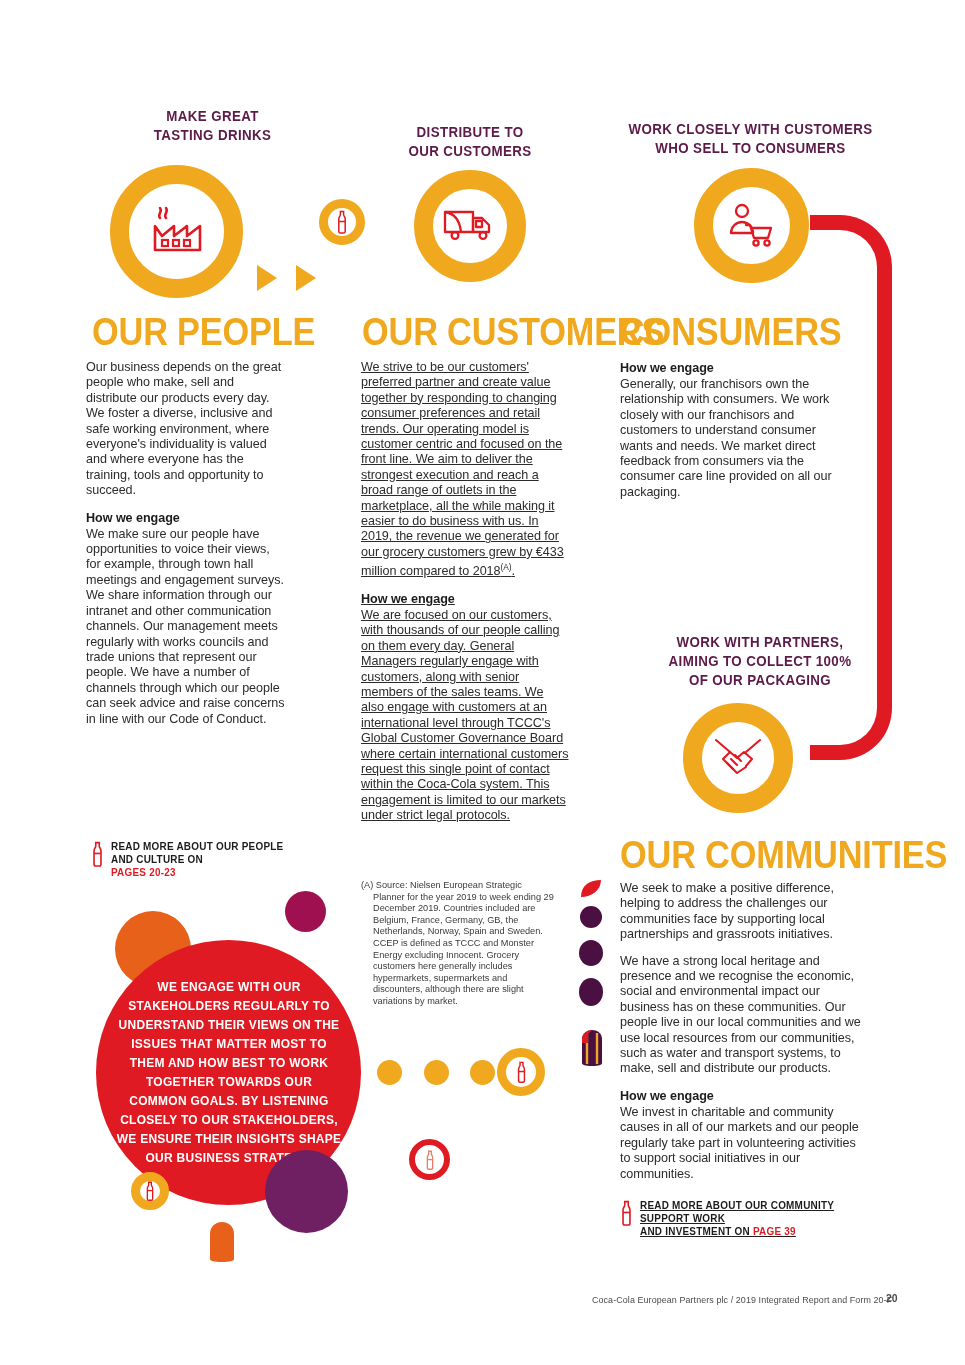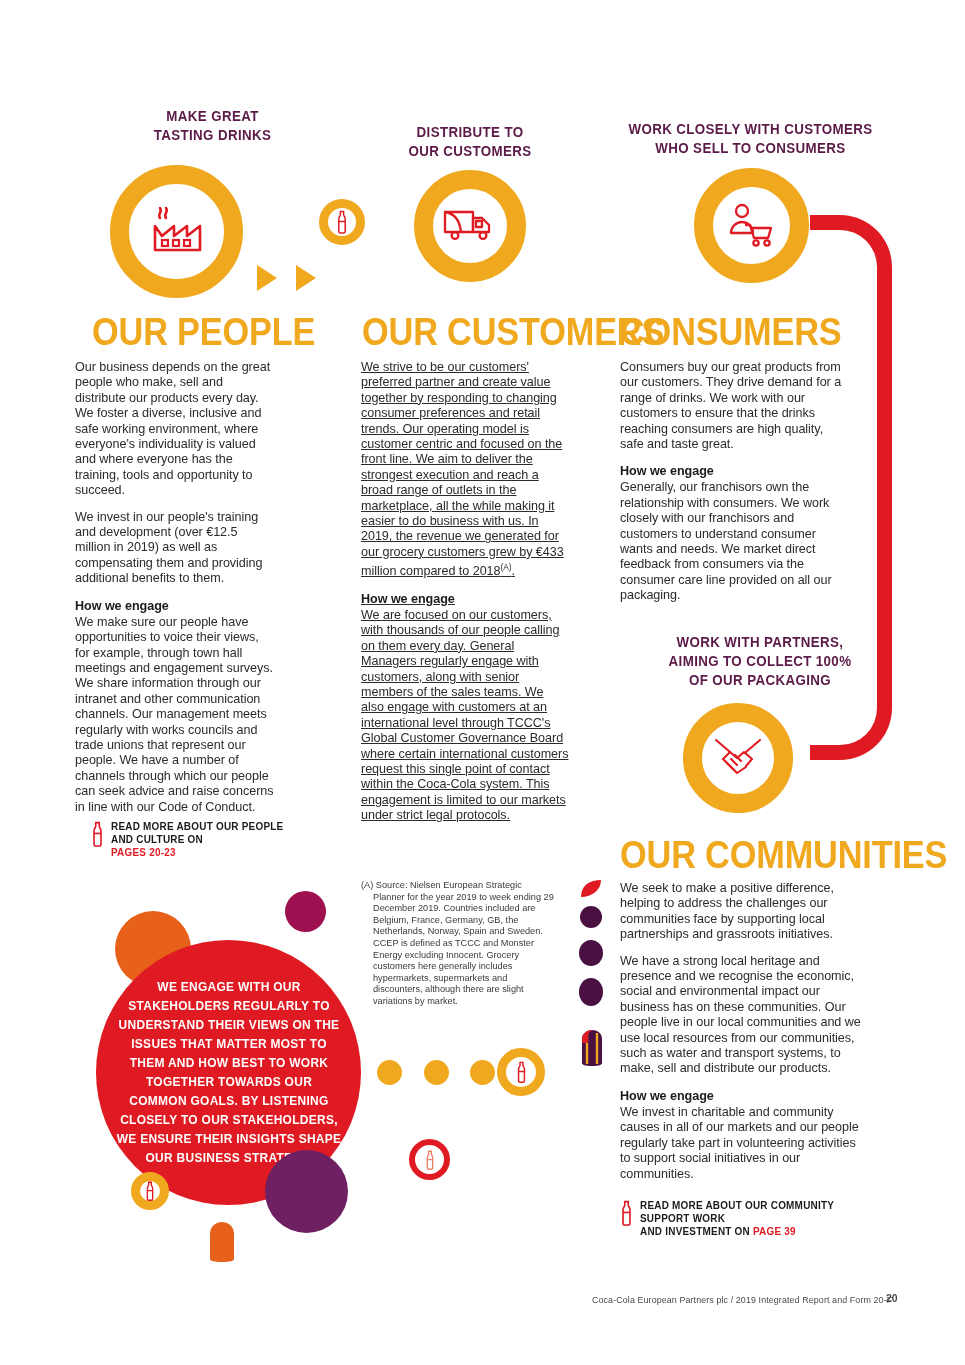--- a/index.html
+++ b/index.html
@@ -252,28 +252,27 @@
         <circle cx="29" cy="40" r="2.6"></circle>
         <circle cx="40" cy="40" r="2.6"></circle>
       </g>
     </svg>
   </div>
 
   <div class="sec-head" style="left:92px;top:312px;">OUR PEOPLE</div>
   <div class="sec-head" style="left:362px;top:312px;">OUR CUSTOMERS</div>
   <div class="sec-head" style="left:620px;top:312px;">CONSUMERS</div>
 
-  <div class="body-col" style="left:75px;top:360px;width:199px;">
+  <div class="body-col" style="left:86px;top:360px;width:199px;">
     <p>Our business depends on the great people who make, sell and distribute our products every day. We foster a diverse, inclusive and safe working environment, where everyone's individuality is valued and where everyone has the training, tools and opportunity to succeed.</p>
-    <p>We invest in our people's training and development (over €12.5 million in 2019) as well as compensating them and providing additional benefits to them.</p>
     <div class="hwe">How we engage</div>
     <p>We make sure our people have opportunities to voice their views, for example, through town hall meetings and engagement surveys. We share information through our intranet and other communication channels. Our management meets regularly with works councils and trade unions that represent our people. We have a number of channels through which our people can seek advice and raise concerns in line with our Code of Conduct.</p>
   </div>
 
-  <div class="readmore" style="left:91px;top:820px;width:215px;">
+  <div class="readmore" style="left:91px;top:840px;width:215px;">
     <svg width="13" height="26" viewBox="0 0 12 24" style="flex:0 0 auto;margin-top:1px;">
       <g fill="none" stroke="#E01A22" stroke-width="1.5">
         <path d="M4.4 1.5 h3.2 v3 c0 1.6 1.6 2.4 1.6 4.4 v12.6 a1.6 1.6 0 0 1 -1.6 1.6 h-3.2 a1.6 1.6 0 0 1 -1.6 -1.6 v-12.6 c0 -2 1.6 -2.8 1.6 -4.4 z"></path>
         <line x1="2.8" y1="11.5" x2="9.2" y2="11.5"></line>
       </g>
     </svg>
     <div class="rm-text">
       <div>READ MORE ABOUT OUR PEOPLE AND CULTURE ON</div>
       <div class="rm-page">PAGES 20-23</div>
     </div>
@@ -281,21 +280,20 @@
 
   <div class="body-col" style="left:361px;top:360px;width:208px;text-decoration:underline;">
     <p><span>We strive to be our customers' preferred partner and create value together by responding to changing consumer preferences and retail trends. Our operating model is customer centric and focused on the front line. We aim to deliver the strongest execution and reach a broad range of outlets in the marketplace, all the while making it easier to do business with us. In 2019, the revenue we generated for our grocery customers grew by €433 million compared to 2018</span><sup>(A)</sup>.</p>
     <div class="hwe">How we engage</div>
     <p>We are focused on our customers, with thousands of our people calling on them every day. General Managers regularly engage with customers, along with senior members of the sales teams. We also engage with customers at an international level through TCCC's Global Customer Governance Board where certain international customers request this single point of contact within the Coca-Cola system. This engagement is limited to our markets under strict legal protocols.</p>
   </div>
 
   <div class="footnote" style="left:361px;top:880px;width:183px;">(A) Source: Nielsen European Strategic Planner for the year 2019 to week ending 29 December 2019. Countries included are Belgium, France, Germany, GB, the Netherlands, Norway, Spain and Sweden. CCEP is defined as TCCC and Monster Energy excluding Innocent. Grocery customers here generally includes hypermarkets, supermarkets and discounters, although there are slight variations by market.</div>
 
   <div class="body-col" style="left:620px;top:360px;width:223px;">
-    <p>Consumers buy our great products from our customers. They drive demand for a range of drinks. We work with our customers to ensure that the drinks reaching consumers are high quality, safe and taste great.</p>
     <div class="hwe">How we engage</div>
     <p>Generally, our franchisors own the relationship with consumers. We work closely with our franchisors and customers to understand consumer wants and needs. We market direct feedback from consumers via the consumer care line provided on all our packaging.</p>
   </div>
 
   <div class="node-title" style="left:630px;top:633px;width:260px;text-align:center;">
     <div>WORK WITH PARTNERS,</div>
     <div>AIMING TO COLLECT 100%</div>
     <div>OF OUR PACKAGING</div>
   </div>
 
@@ -315,21 +313,21 @@
 
   <div class="sec-head" style="left:620px;top:835px;">OUR COMMUNITIES</div>
 
   <div class="body-col" style="left:620px;top:881px;width:247px;">
     <p>We seek to make a positive difference, helping to address the challenges our communities face by supporting local partnerships and grassroots initiatives.</p>
     <p>We have a strong local heritage and presence and we recognise the economic, social and environmental impact our business has on these communities. Our people live in our local communities and we use local resources from our communities, such as water and transport systems, to make, sell and distribute our products.</p>
     <div class="hwe">How we engage</div>
     <p>We invest in charitable and community causes in all of our markets and our people regularly take part in volunteering activities to support social initiatives in our communities.</p>
   </div>
 
-  <div class="readmore" style="left:620px;top:1199px;width:245px;">
+  <div class="readmore" style="left:620px;top:1199px;width:245px;text-decoration:underline;">
     <svg width="13" height="26" viewBox="0 0 12 24" style="flex:0 0 auto;margin-top:1px;">
       <g fill="none" stroke="#E01A22" stroke-width="1.5">
         <path d="M4.4 1.5 h3.2 v3 c0 1.6 1.6 2.4 1.6 4.4 v12.6 a1.6 1.6 0 0 1 -1.6 1.6 h-3.2 a1.6 1.6 0 0 1 -1.6 -1.6 v-12.6 c0 -2 1.6 -2.8 1.6 -4.4 z"></path>
         <line x1="2.8" y1="11.5" x2="9.2" y2="11.5"></line>
       </g>
     </svg>
     <div class="rm-text">
       <div>READ MORE ABOUT OUR COMMUNITY SUPPORT WORK</div>
       <div><span>AND INVESTMENT ON </span><span class="rm-page">PAGE 39</span></div>
     </div>

